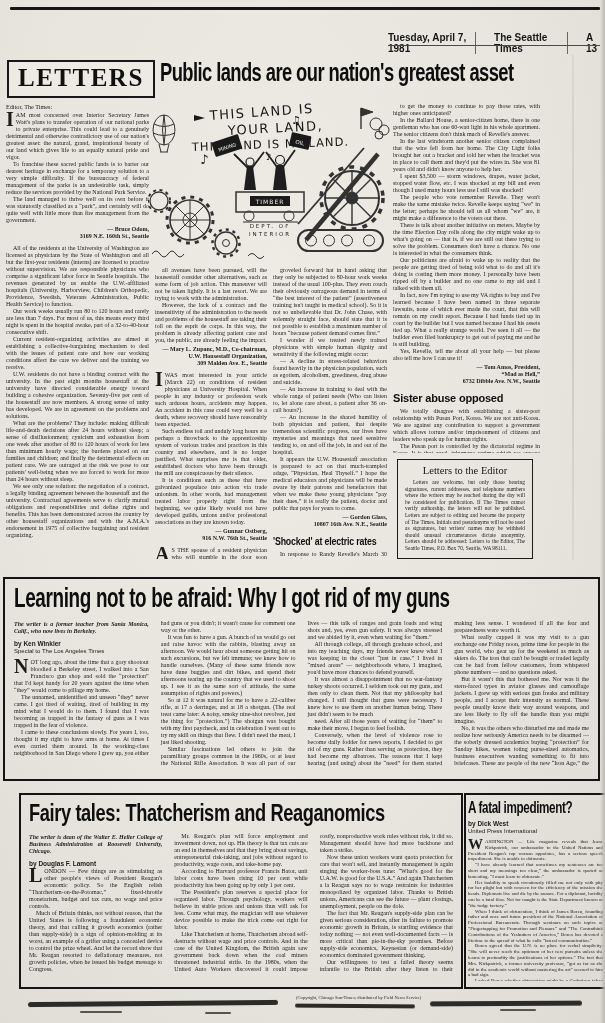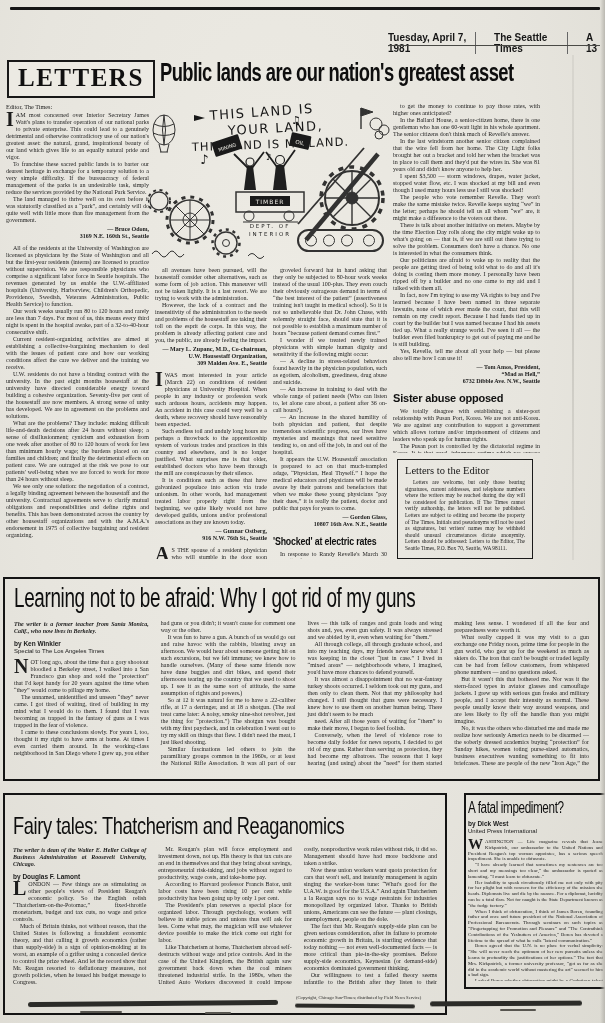--- a/index.html
+++ b/index.html
@@ -32,31 +32,31 @@
   .salutation { font-size:6.2px; line-height:7px; margin:0 0 2px; }
   .body p { margin:0; font-size:6px; line-height:7px; text-align:justify; text-indent:7px; color:#1c1c1c; }
   .dc > p:first-child { text-indent:0; }
   .dc > p:first-child::first-letter { float:left; font-size:20px; line-height:15px; font-weight:bold; margin:0 2px 0 0; }
   .sig { margin:2px 0 5px; }
   .sig p { margin:0; font-size:6px; line-height:7px; font-weight:bold; text-align:right; text-indent:0; }
   .sub-head { font-family:"Liberation Sans",sans-serif; font-weight:bold; color:#101010; font-size:11px; margin:7px 0 4px; letter-spacing:-0.2px; }
   .hl-in { background:#f1e176; box-shadow:0 0 6px 4px #f0e07c; border-radius:6px; font-size:12px; }
   
   .policy-box { left:397px; top:459px; width:120px; height:88px; border:1.5px solid #1a1a1a; padding:5px 7px; background:transparent; }
-  .policy-title { font-size:10.5px; margin:0 0 3px; font-weight:normal; color:#161616; }
+  .policy-title { font-size:10.5px; margin:0 0 3px; font-weight:normal; color:#161616;text-align:center; }
   .policy-body { margin:0; font-size:5.4px; line-height:6.6px; text-align:justify; text-indent:8px; }
   
   .cartoon { left:148px; top:102px; width:242px; height:160px; }
   .cartoon svg { display:block; }
   
   .art-box { position:absolute; border:2.5px solid #141414; background:transparent; }
   .guns-box  { left:3px;  top:577px; width:575px; height:193px; padding:3px 9px 4px; }
-  .fairy-box { left:3px;  top:793px; width:424px; height:186px; padding:16px 8px; }
+  .fairy-box { left:19px;  top:793px; width:424px; height:186px; padding:3px 8px; }
   .fatal-box { left:464px; top:793px; width:135px; height:186px; border-width:2px; padding:3px 2px; }
-  .h-art { margin:1px 0 6px; font-family:"Liberation Sans",sans-serif; font-weight:normal; color:#0e0e0e; letter-spacing:-0.5px; }
+  .h-art { margin:1px 0 6px; font-family:"Liberation Sans",sans-serif; font-weight:bold; color:#0e0e0e; letter-spacing:-0.5px; }
   .h-guns  { font-size:27px; }
   .h-fairy { font-size:24px; }
   .h-fatal { font-size:16px; margin:1px 0 3px; }
   .artcols { column-gap:12px; column-fill:auto; overflow:hidden; }
   .guns-cols  { column-count:4; height:150px; }
   .fairy-cols { column-count:3; height:146px; }
   .intro { font-size:6px; line-height:7px; font-style:italic; font-weight:bold; text-align:justify; margin:1px 0 5px; }
   .byline  { font-family:"Liberation Sans",sans-serif; font-weight:bold; font-size:6.5px; margin:0 0 1px; }
   .byline2 { font-family:"Liberation Sans",sans-serif; font-size:6px; margin:0 0 5px; }
   .fatal-body { height:142px; overflow:hidden; }

